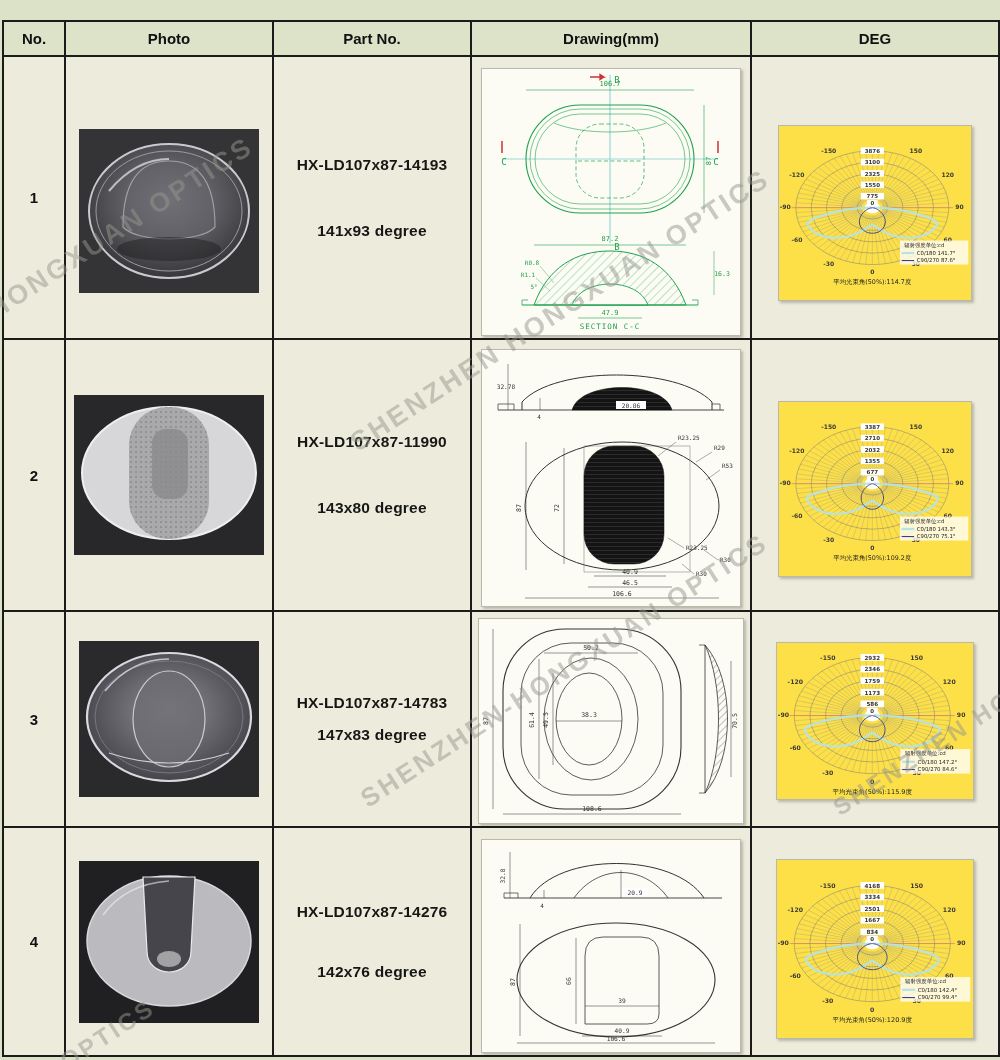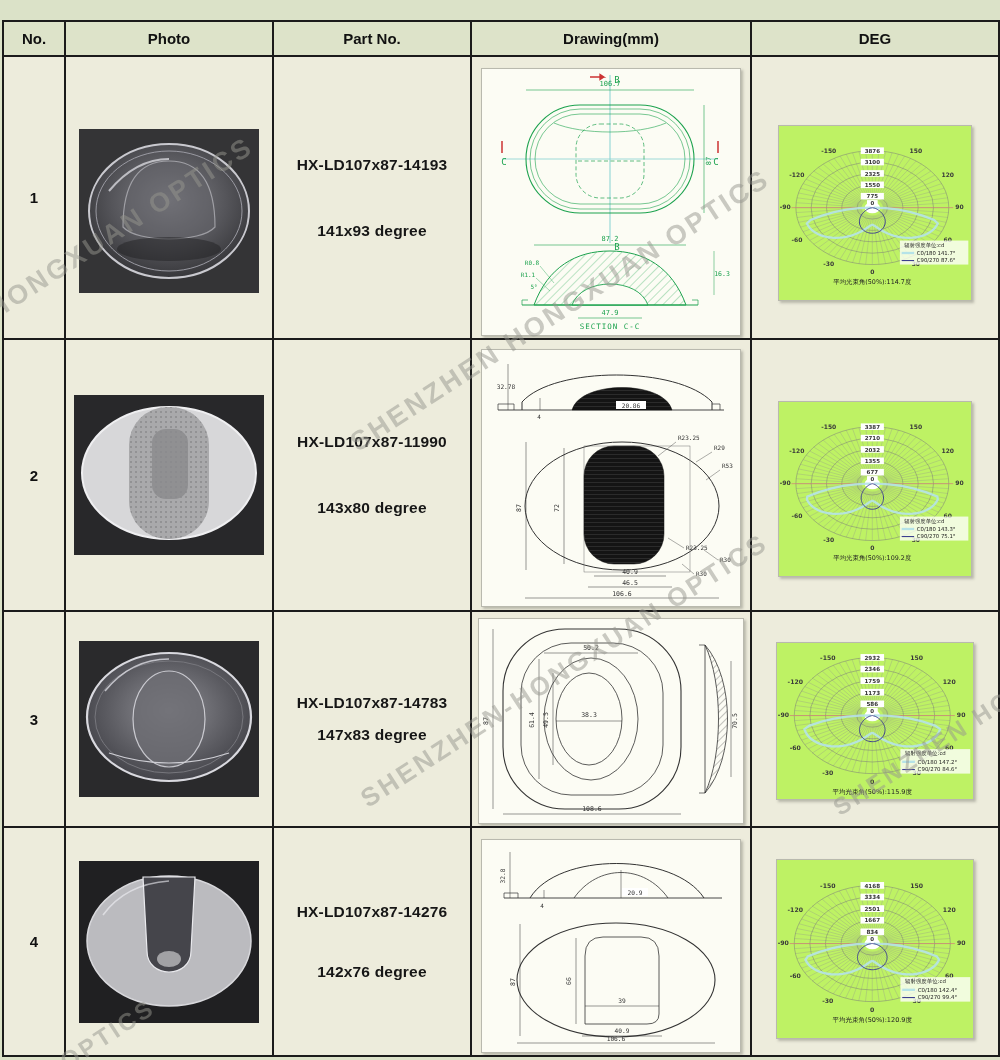--- a/index.html
+++ b/index.html
@@ -10,21 +10,21 @@
   th{background:#dde3c9;font-size:15px;font-weight:bold;color:#111;height:33px}
   tr.r1{height:283px}tr.r2{height:272px}tr.r3{height:216px}tr.r4{height:229px}
   .no-cell{text-align:center;font-size:15px;font-weight:bold;color:#111}
   .photo-wrap{display:flex;justify-content:center;align-items:center;height:100%}
   .photo-wrap.top{align-items:flex-start;padding-top:26px;box-sizing:border-box}
   .photo-frame{display:block}
   .part-cell{display:flex;flex-direction:column;align-items:center;justify-content:center;height:100%;gap:48px}
   .part-no,.part-deg{font-size:15.5px;font-weight:bold;color:#161616;letter-spacing:.2px}
   .cellflex{display:flex;justify-content:center;align-items:flex-start;height:100%;box-sizing:border-box}
   .panel{background:#fcfcf4;border:1px solid #b9b9ae;box-shadow:1.5px 1.5px 2.5px rgba(90,90,80,.35)}
-  .deg-panel{background:#bef264}
+  .deg-panel{background:#fde047}
   .pt8{padding-top:8px}.pt6{padding-top:6px}.pt4{padding-top:4px}
   .pt30{padding-top:30px}.pt28{padding-top:28px}.pt14{padding-top:14px}
   .drawing-svg text{font-family:"DejaVu Sans Mono",monospace}
   svg.polar{display:block}
   svg.polar text{font-family:"DejaVu Sans",sans-serif}
   .watermark{position:absolute;color:rgba(150,150,142,.5);font-weight:bold;letter-spacing:3px;
      transform:rotate(-33deg);transform-origin:0 0;z-index:6;pointer-events:none;white-space:nowrap}
   .wm1{left:-18px;top:300px;font-size:27px}
   .wm2{left:345px;top:432px;font-size:27px}
   .wm3{left:355px;top:788px;font-size:26px}

